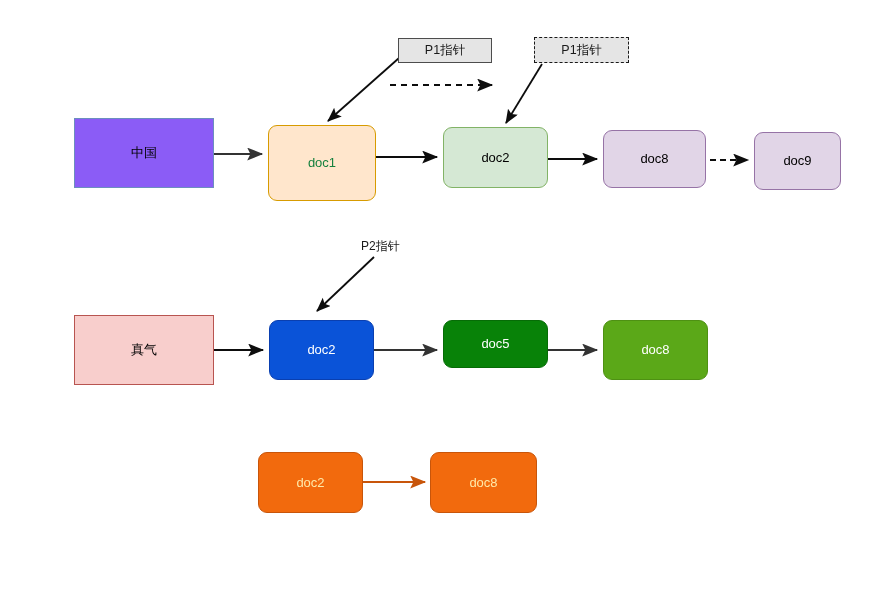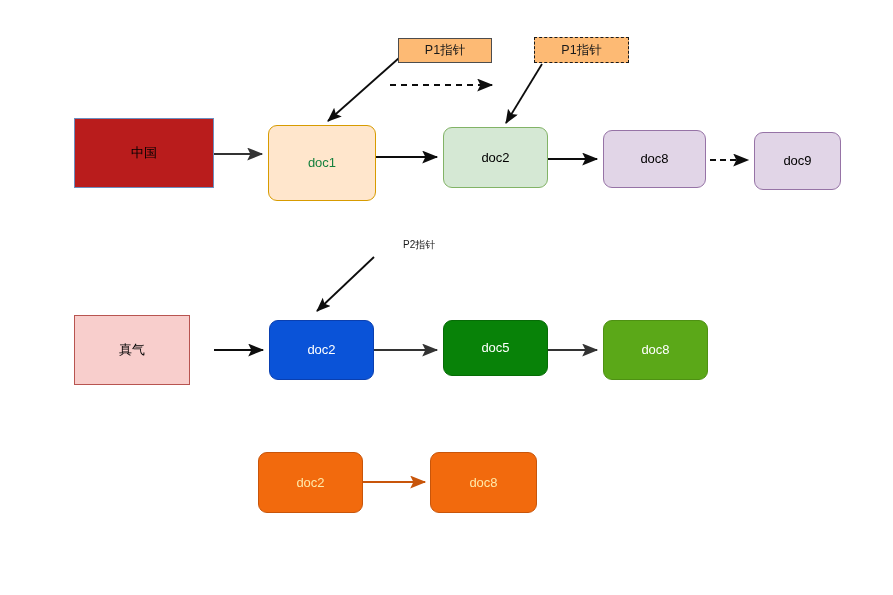--- a/index.html
+++ b/index.html
@@ -40,34 +40,33 @@
   .node.round { border-radius: 9px; }
 
   .label-box {
     position: absolute;
     box-sizing: border-box;
     display: flex;
     align-items: center;
     justify-content: center;
     font-size: 12.5px;
     color: #1a1a1a;
-    background: #fdba74;
+    background: #e5e5e5;
     z-index: 3;
   }
   .label-box.solid { border: 1.3px solid #4d4d4d; }
   .label-box.dashed { border: 1.4px dashed #1a1a1a; }
   .label-box.dotted { border: 1.4px dotted #4d4d4d; }
   .plain-label {
     position: absolute;
-    font-size: 10px;
+    font-size: 12px;
     color: #1a1a1a;
     background: transparent;
     white-space: nowrap;
     z-index: 3;
-    margin-left: 42px;
   }
 </style>
 </head>
 <body>
 
 <div id="canvas">
 
   <svg class="edges" viewBox="0 0 893 595">
     <defs>
       <marker id="arrow-dark" markerWidth="9" markerHeight="9" refX="7.4" refY="3.2" orient="auto" markerUnits="strokeWidth">
@@ -94,49 +93,49 @@
 
     <line x1="214" y1="350" x2="263" y2="350" stroke="#0d0d0d" stroke-width="2" marker-end="url(#arrow-black)"></line>
     <line x1="374" y1="350" x2="437" y2="350" stroke="#333333" stroke-width="2" marker-end="url(#arrow-dark)"></line>
     <line x1="548" y1="350" x2="597" y2="350" stroke="#333333" stroke-width="2" marker-end="url(#arrow-dark)"></line>
 
     <line x1="374" y1="257" x2="317" y2="311" stroke="#0d0d0d" stroke-width="1.8" marker-end="url(#arrow-black)"></line>
 
     <line x1="363" y1="482" x2="425" y2="482" stroke="#c8550a" stroke-width="2" marker-end="url(#arrow-orange)"></line>
   </svg>
 
-  <div class="node sharp" style="left:74px; top:118px; width:140px; height:70px; background:#b91c1c; border-color:#6c8ebf; color:#000000;">
+  <div class="node sharp" style="left:74px; top:118px; width:140px; height:70px; background:#8b5cf6; border-color:#6c8ebf; color:#000000;">
     <span>中国</span>
   </div>
 
   <div class="node round" style="left:268px; top:125px; width:108px; height:76px; background:#ffe6cc; border-color:#d79b00; color:#15803d;">
     <span>doc1</span>
   </div>
 
   <div class="node round" style="left:443px; top:127px; width:105px; height:61px; background:#d5e8d4; border-color:#82b366; color:#000000;">
     <span>doc2</span>
   </div>
 
   <div class="node round" style="left:603px; top:130px; width:103px; height:58px; background:#e1d5e7; border-color:#9673a6; color:#000000;">
     <span>doc8</span>
   </div>
 
   <div class="node round" style="left:754px; top:132px; width:87px; height:58px; background:#e1d5e7; border-color:#9673a6; color:#000000;">
     <span>doc9</span>
   </div>
 
-  <div class="node sharp" style="left:74px; top:315px; width:116px; height:70px; background:#f8cecc; border-color:#b85450; color:#000000;">
+  <div class="node sharp" style="left:74px; top:315px; width:140px; height:70px; background:#f8cecc; border-color:#b85450; color:#000000;">
     <span>真气</span>
   </div>
 
   <div class="node round" style="left:269px; top:320px; width:105px; height:60px; background:#0a53d8; border-color:#0a3fb0; color:#ffffff;">
     <span>doc2</span>
   </div>
 
-  <div class="node round" style="left:443px; top:320px; width:105px; height:56px; background:#088208; border-color:#066c06; color:#ffffff;">
+  <div class="node round" style="left:443px; top:320px; width:105px; height:48px; background:#088208; border-color:#066c06; color:#ffffff;">
     <span>doc5</span>
   </div>
 
   <div class="node round" style="left:603px; top:320px; width:105px; height:60px; background:#5ba818; border-color:#4e9113; color:#ffffff;">
     <span>doc8</span>
   </div>
 
   <div class="node round" style="left:258px; top:452px; width:105px; height:61px; background:#f26a0d; border-color:#c8550a; color:#ffe9a8;">
     <span>doc2</span>
   </div>

